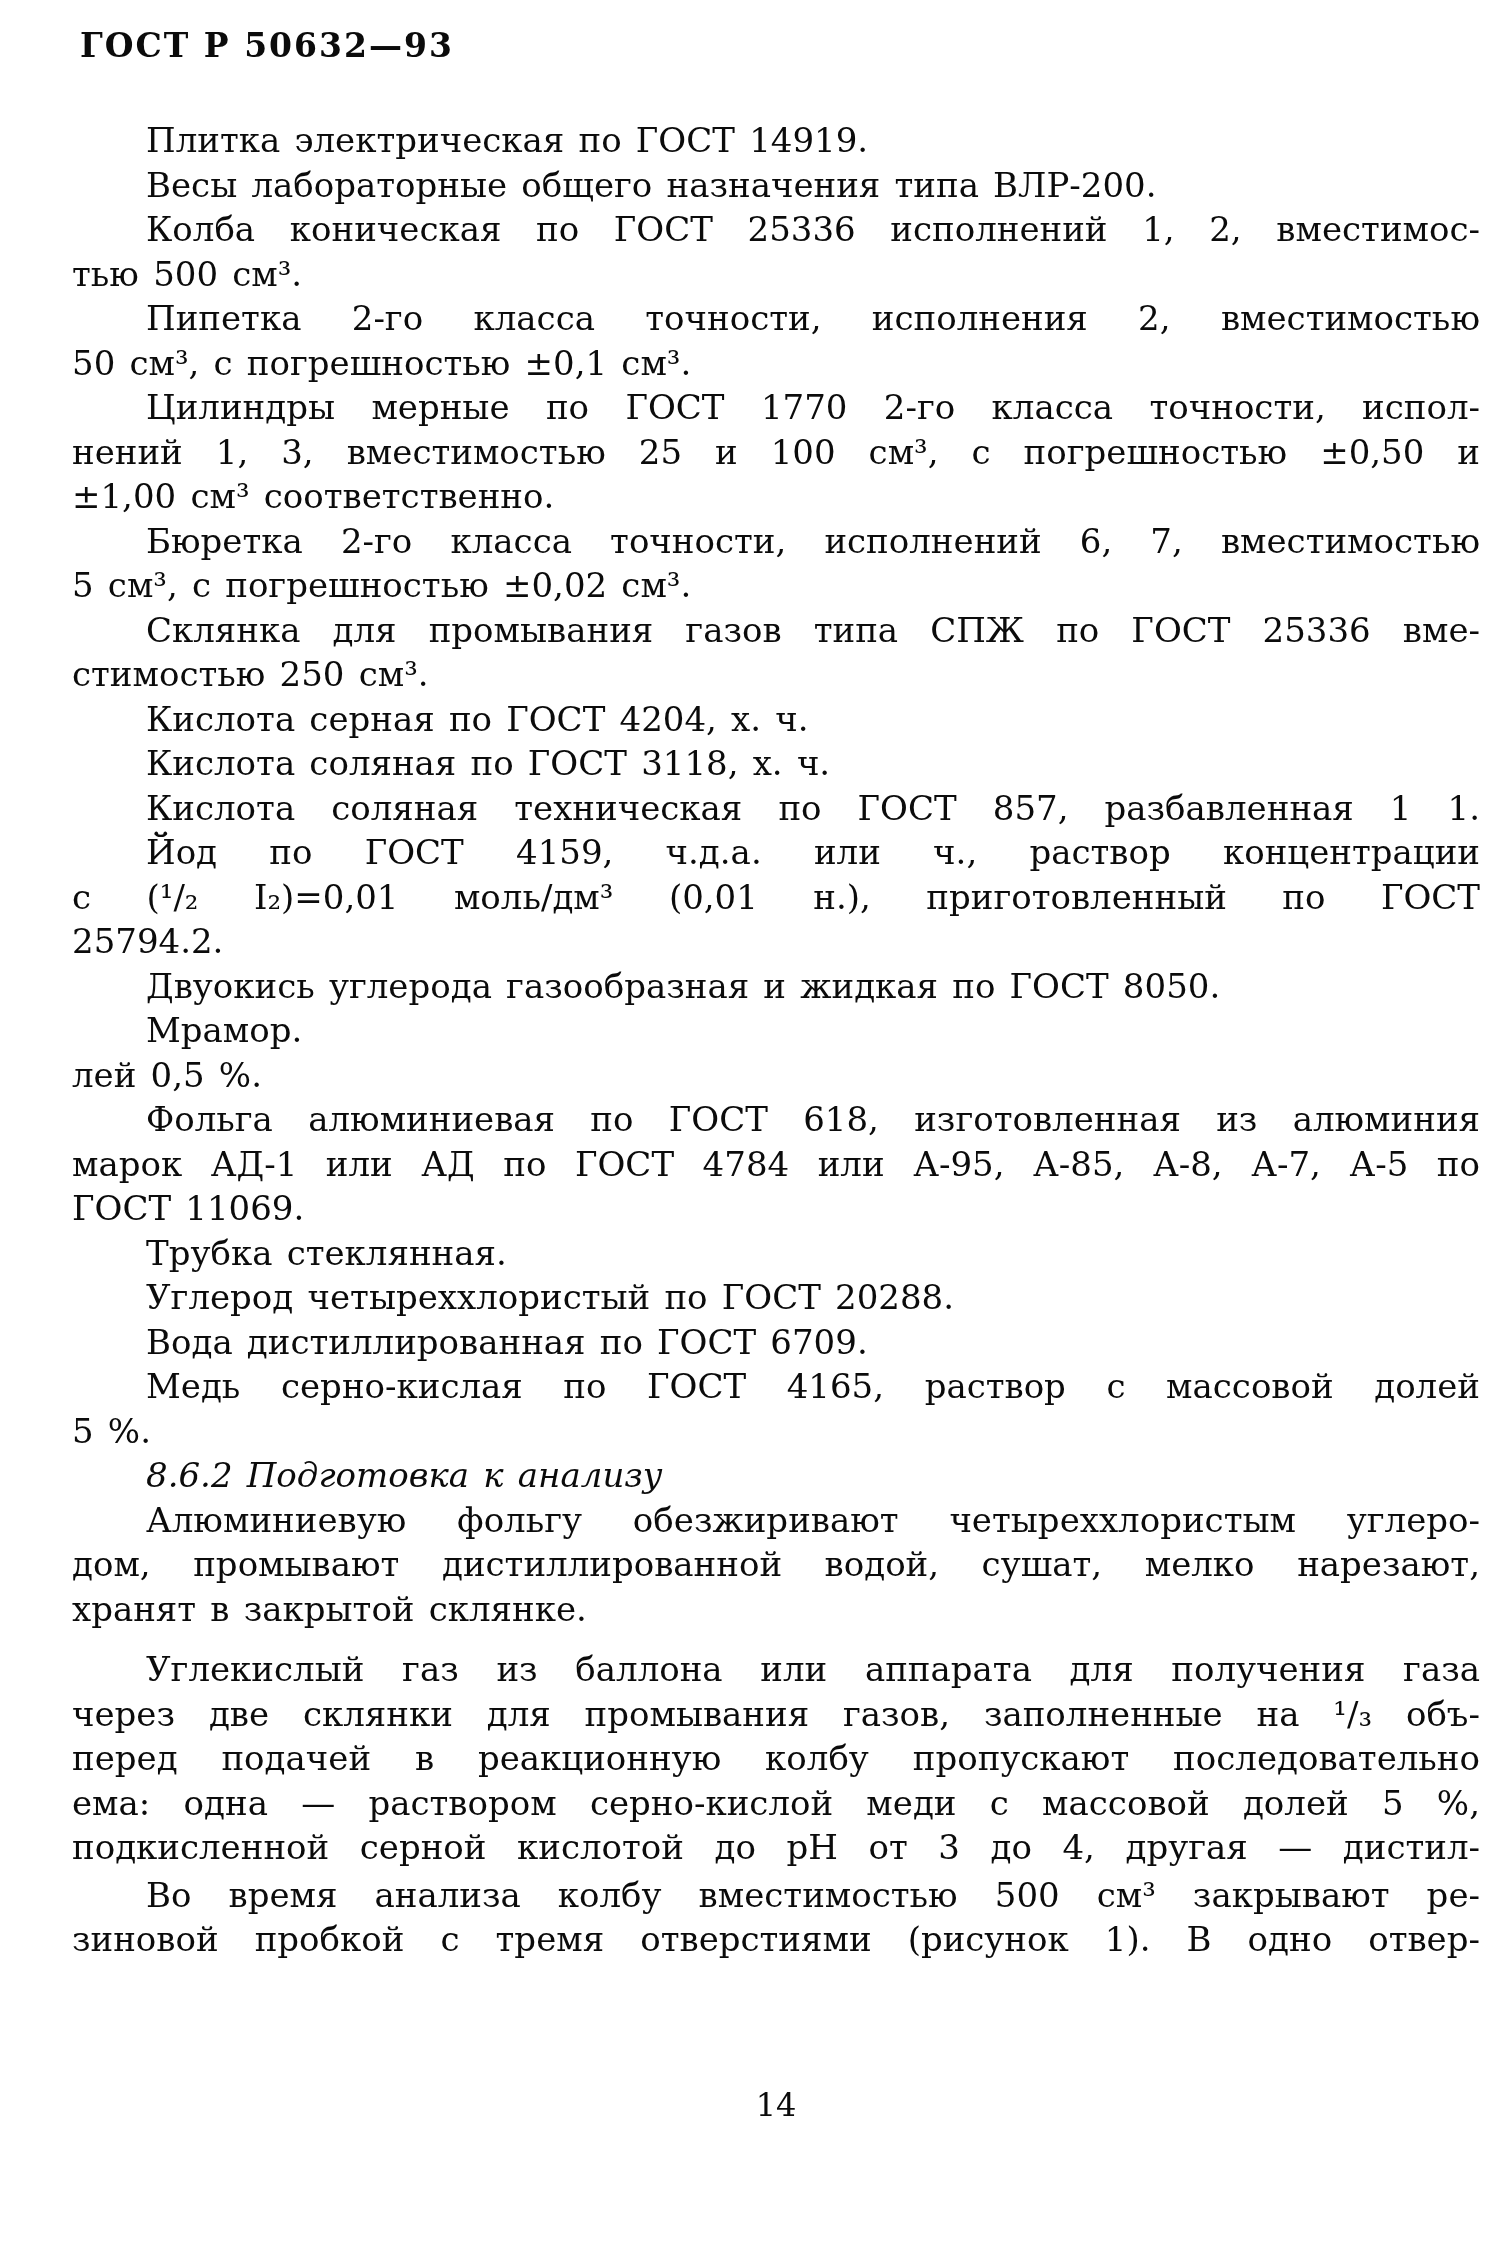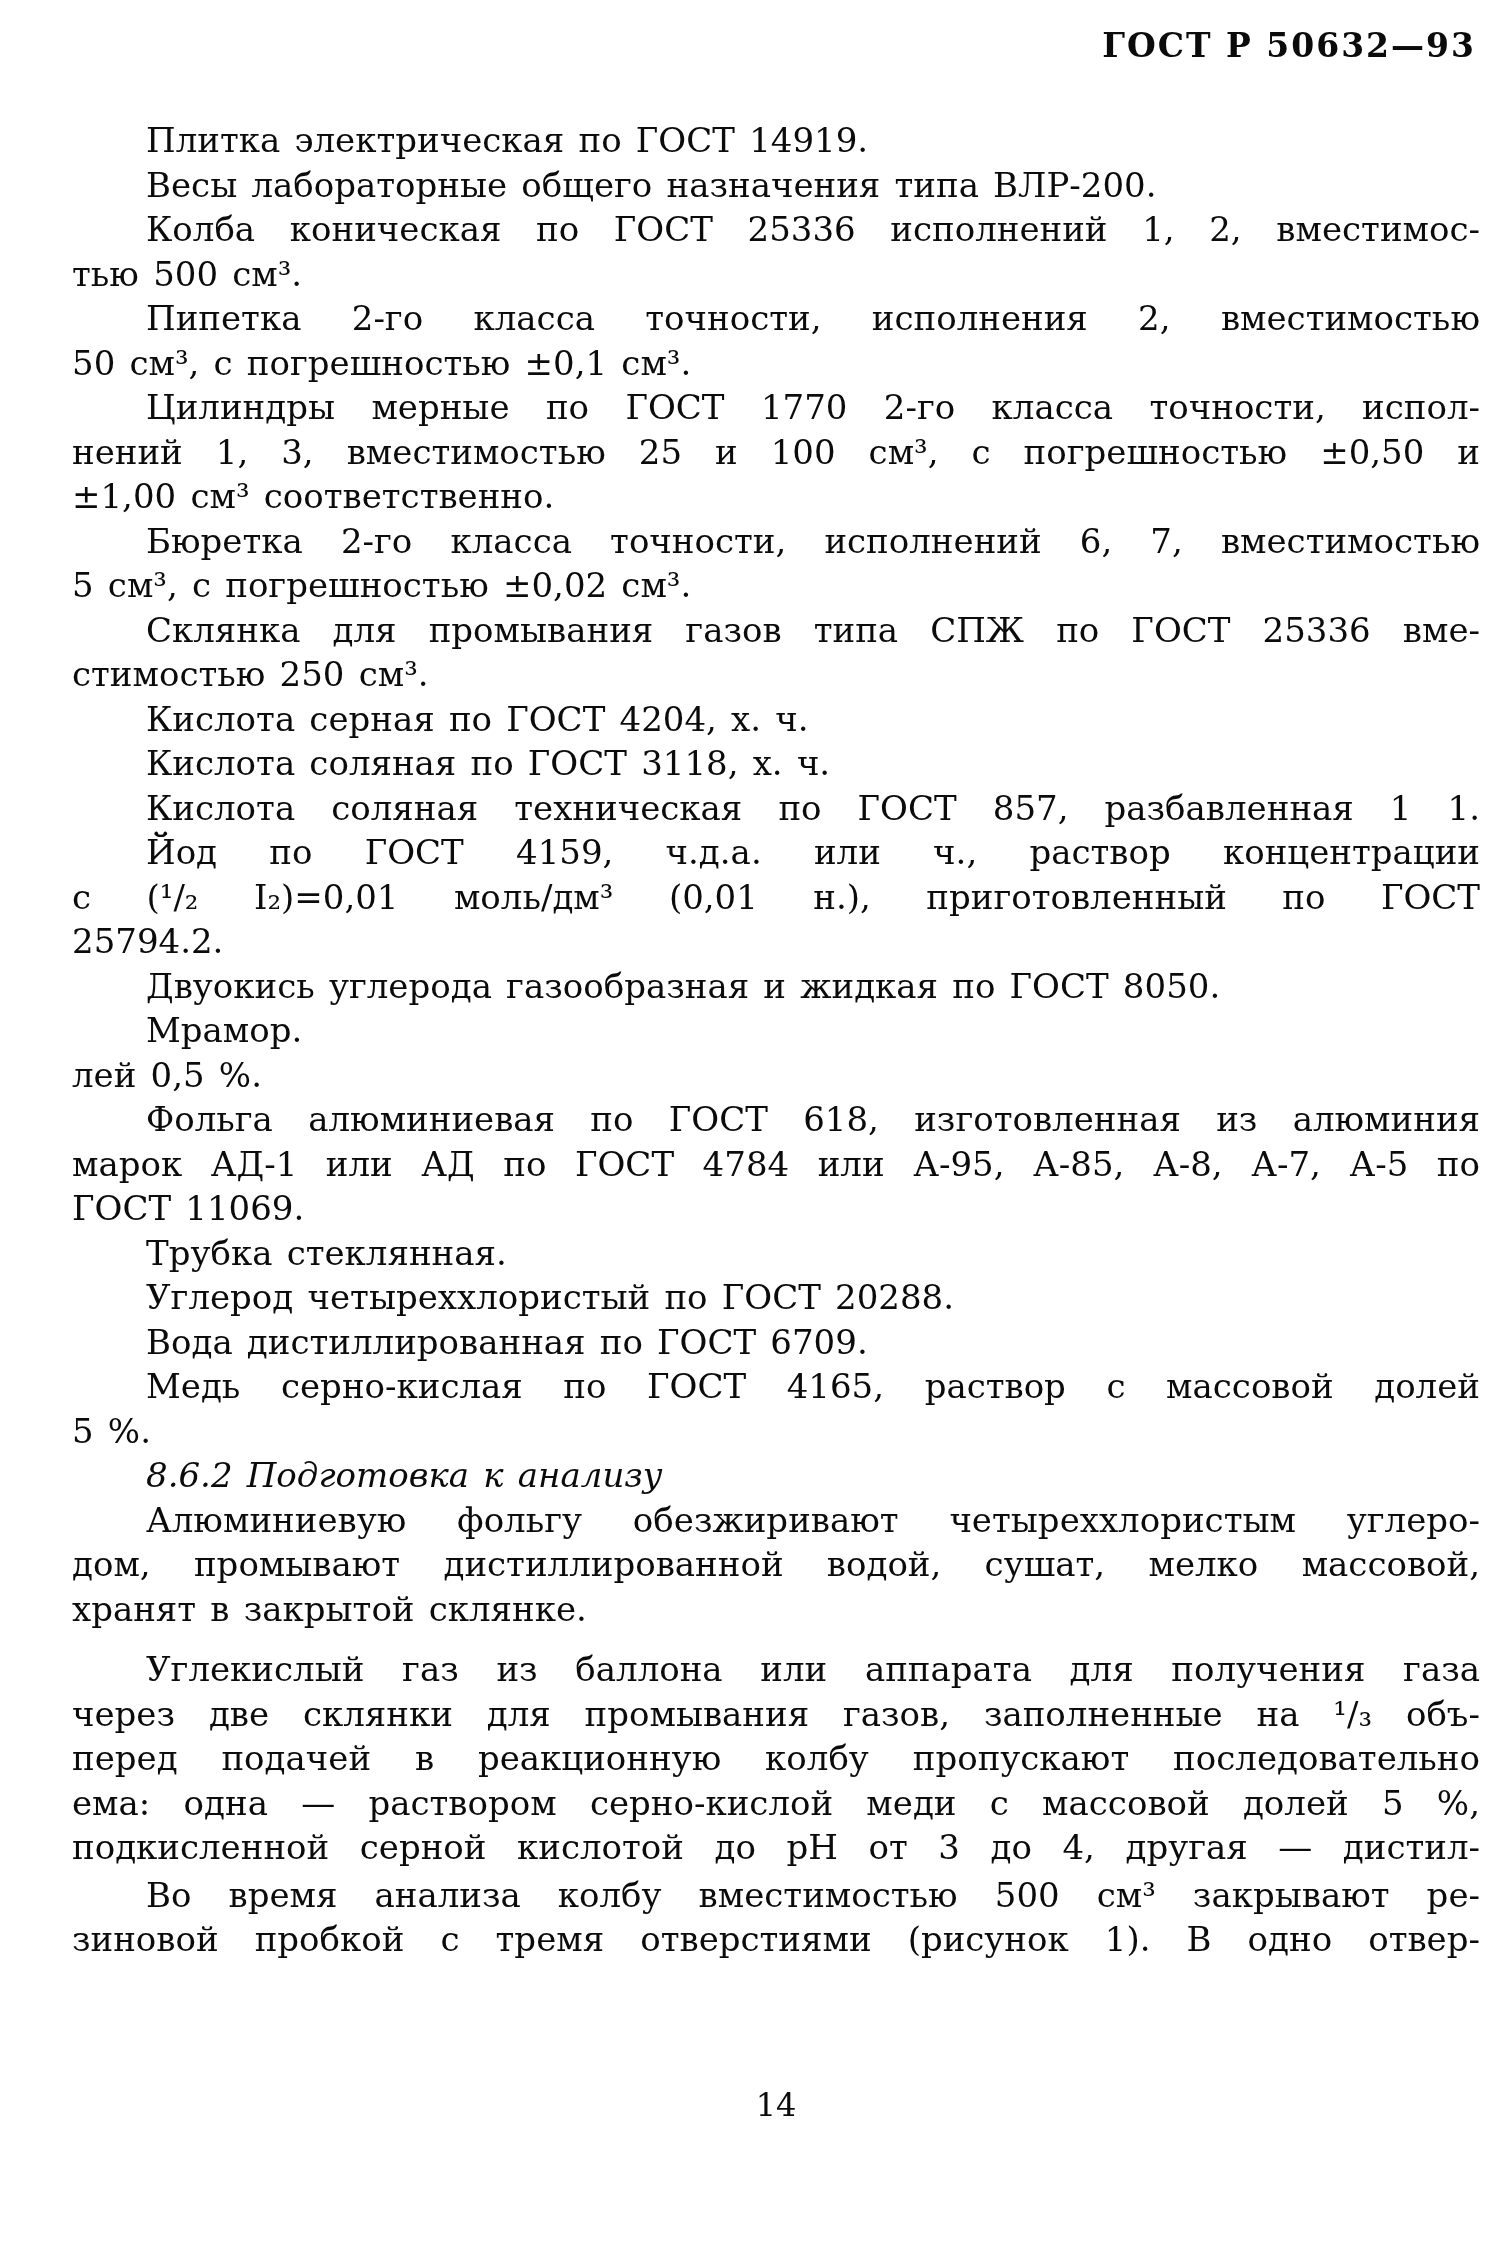--- a/index.html
+++ b/index.html
@@ -12,23 +12,22 @@
     width: 1508px;
     height: 2253px;
     background: #ffffff;
     color: #0b0b0b;
     font-family: "DejaVu Serif", serif;
     overflow: hidden;
   }
   .doc-header {
     position: absolute;
     top: 26px;
-    left: 68px;
+    left: 80px;
     width: 1408px;
-    text-align: right;
     font-size: 33px;
     font-weight: 700;
     letter-spacing: 2px;
     white-space: nowrap;
   }
   .text-body {
     position: absolute;
     top: 118px;
     left: 72px;
     width: 1408px;
@@ -94,21 +93,21 @@
       <div class="line indent">Фольга алюминиевая по ГОСТ 618, изготовленная из алюминия</div>
       <div class="line">марок АД-1 или АД по ГОСТ 4784 или А-95, А-85, А-8, А-7, А-5 по</div>
       <div class="line end">ГОСТ 11069.</div>
       <div class="line indent end">Трубка стеклянная.</div>
       <div class="line indent end">Углерод четыреххлористый по ГОСТ 20288.</div>
       <div class="line indent end">Вода дистиллированная по ГОСТ 6709.</div>
       <div class="line indent">Медь серно-кислая по ГОСТ 4165, раствор с массовой долей</div>
       <div class="line end">5 %.</div>
       <div class="line indent end italic">8.6.2 Подготовка к анализу</div>
       <div class="line indent">Алюминиевую фольгу обезжиривают четыреххлористым углеро-</div>
-      <div class="line">дом, промывают дистиллированной водой, сушат, мелко массовой,</div>
+      <div class="line">дом, промывают дистиллированной водой, сушат, мелко нарезают,</div>
       <div class="line end">хранят в закрытой склянке.</div>
       <div class="line indent" style="margin-top: 16px;">Углекислый газ из баллона или аппарата для получения газа</div>
       <div class="line">через две склянки для промывания газов, заполненные на ¹/₃ объ-</div>
       <div class="line">перед подачей в реакционную колбу пропускают последовательно</div>
       <div class="line">ема: одна — раствором серно-кислой меди с массовой долей 5 %,</div>
       <div class="line">подкисленной серной кислотой до рН от 3 до 4, другая — дистил-</div>
       <div class="line indent bold" style="margin-top: 3px;">Во время анализа колбу вместимостью 500 см³ закрывают ре-</div>
       <div class="line bold">зиновой пробкой с тремя отверстиями (рисунок 1). В одно отвер-</div>
     </div>
 

